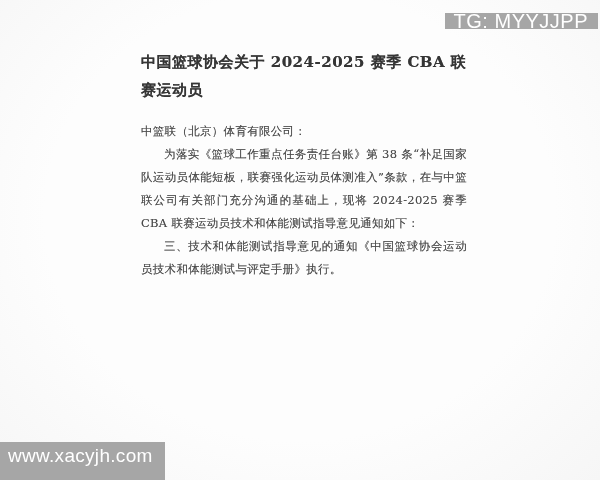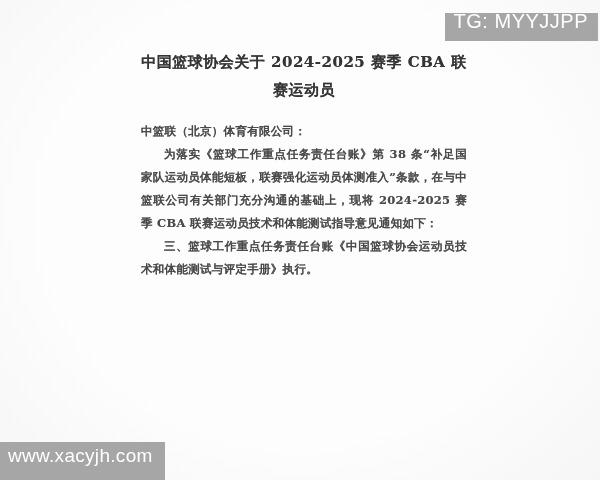--- a/index.html
+++ b/index.html
@@ -29,21 +29,21 @@
     left: 141px;
     top: 0;
     width: 326px;
     color: #4a4a4a;
   }
   .doc-title {
     position: absolute;
     left: 0;
     top: 48px;
     width: 326px;
-    text-align: center;
+    text-align: left;
     font-size: 15px;
     font-weight: bold;
     line-height: 28px;
     color: #353535;
     letter-spacing: 0.5px;
     text-shadow: 0 0 0.5px rgba(60,60,60,0.7);
   }
   .doc-body {
     position: absolute;
     left: 0;
@@ -52,39 +52,38 @@
     font-size: 11.5px;
     line-height: 23px;
     text-align: justify;
     letter-spacing: 0.3px;
     color: #4a4a4a;
     text-shadow: 0 0 0.5px rgba(90,90,90,0.6);
   }
   .doc-body p {
     margin: 0;
     padding: 0;
-    font-weight: bold;
   }
   .doc-body p.indent {
     text-indent: 2em;
   }
   .watermark {
     position: absolute;
     background: #a6a6a6;
     color: #ffffff;
     font-family: "Liberation Sans", "DejaVu Sans", sans-serif;
     white-space: nowrap;
     display: flex;
     align-items: center;
   }
   .watermark-top {
     top: 13px;
     right: 2px;
     height: 16px;
-    padding: 0 10px 12px 9px;
+    padding: 0 10px 0 9px;
     font-size: 20px;
     letter-spacing: 0.5px;
   }
   .watermark-bottom {
     left: 0;
     top: 442px;
     height: 28px;
     padding: 0 12px 18px 8px;
     font-size: 19px;
     letter-spacing: 0.3px;
@@ -99,21 +98,21 @@
 
   <div class="doc-column">
 
     <div class="doc-title">
       <div>中国篮球协会关于 2024-2025 赛季 CBA 联赛运动员</div>
     </div>
 
     <div class="doc-body">
       <p>中篮联（北京）体育有限公司：</p>
       <p class="indent">为落实《篮球工作重点任务责任台账》第 38 条“补足国家队运动员体能短板，联赛强化运动员体测准入”条款，在与中篮联公司有关部门充分沟通的基础上，现将 2024-2025 赛季 CBA 联赛运动员技术和体能测试指导意见通知如下：</p>
-      <p class="indent">三、篮球工作重点任务责任台账《中国篮球协会运动员技术和体能测试与评定手册》执行。</p>
+      <p class="indent">三、技术和体能测试指导意见的通知《中国篮球协会运动员技术和体能测试与评定手册》执行。</p>
     </div>
 
   </div>
 
   <div class="watermark watermark-top">TG: MYYJJPP</div>
 
   <div class="watermark watermark-bottom">www.xacyjh.com</div>
 
 </div>
 

